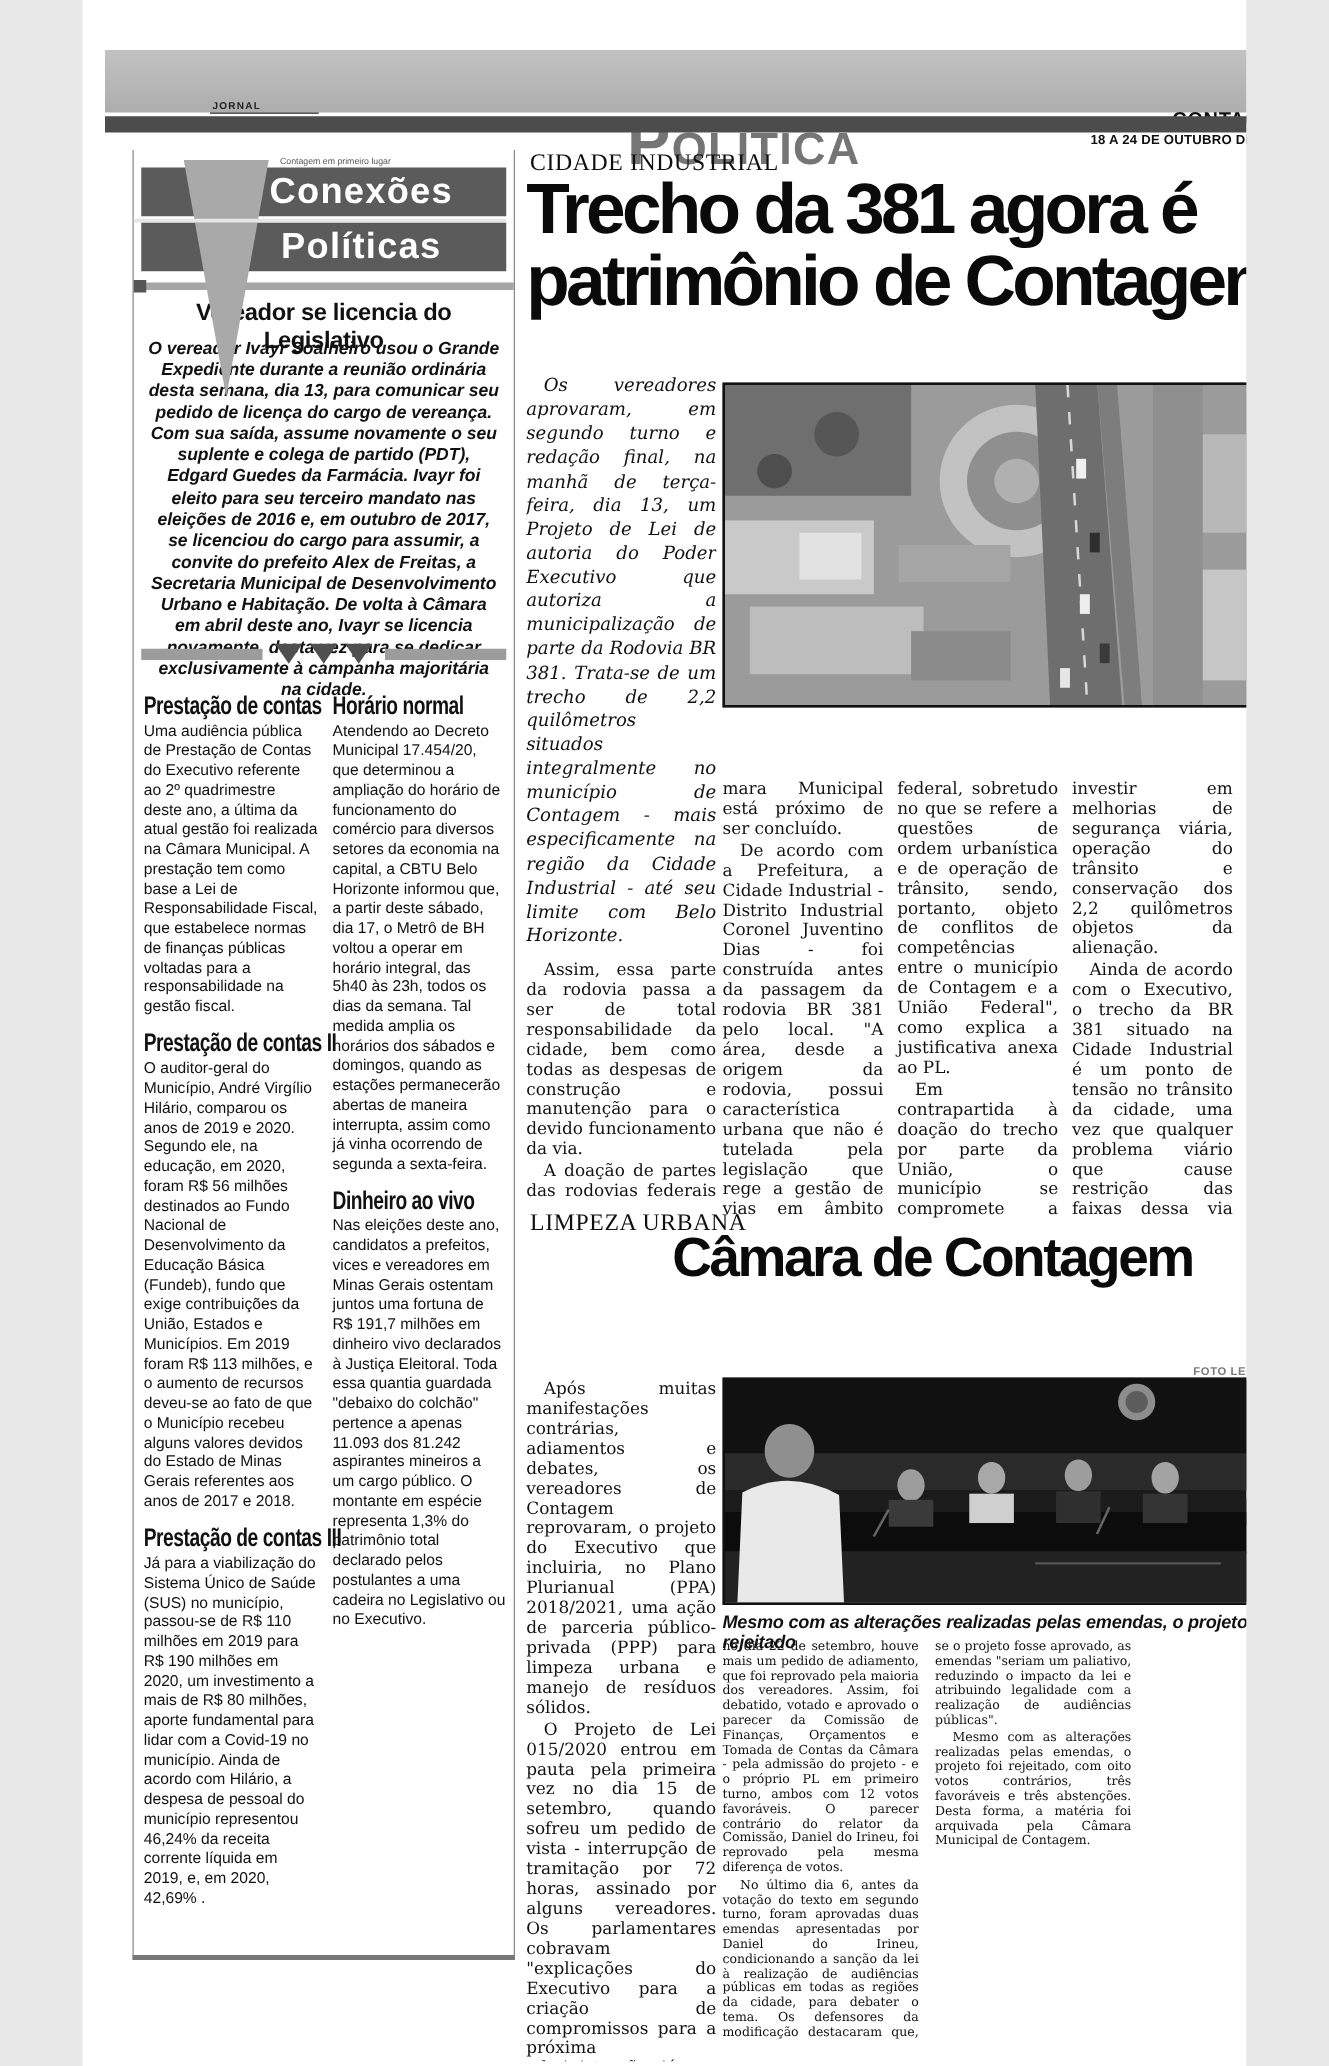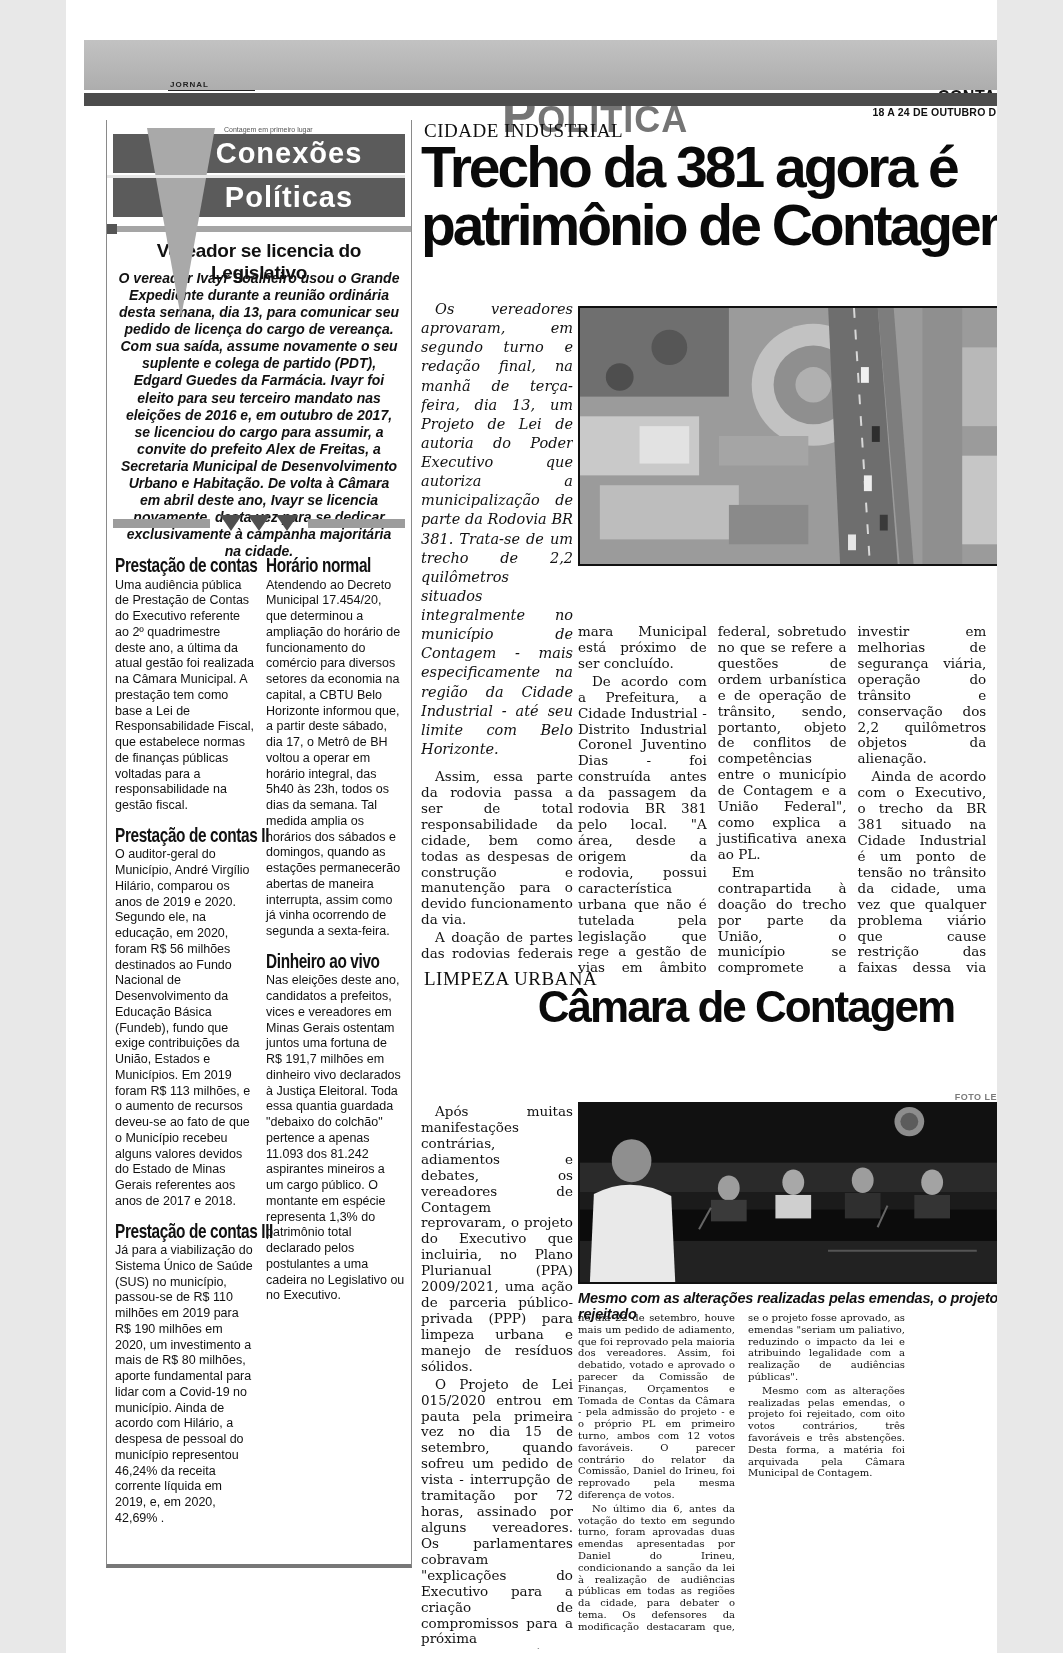--- a/index.html
+++ b/index.html
@@ -221,21 +221,21 @@
       <rect x="420" y="97" width="36" height="22" fill="#2b2b2b"></rect>
       <ellipse cx="52" cy="58" rx="20" ry="22" fill="#8f8f8f"></ellipse>
       <path d="M10,182 L14,92 Q52,72 92,94 L96,182 Z" fill="#e9e9e9"></path>
       <line x1="120" y1="128" x2="132" y2="106" stroke="#666" stroke-width="2"></line>
       <line x1="300" y1="126" x2="310" y2="104" stroke="#666" stroke-width="2"></line>
     </svg>
   </div>
   <div class="caption" style="left:512px;top:1290px;width:498px;">Mesmo com as alterações realizadas pelas emendas, o projeto foi rejeitado</div>
 
   <div class="newscol" style="left:355px;top:1104px;width:152px;height:545px;">
-    <p>Após muitas manifestações contrárias, adiamentos e debates, os vereadores de Contagem reprovaram, o projeto do Executivo que incluiria, no Plano Plurianual (PPA) 2009/2021, uma ação de parceria público-privada (PPP) para limpeza urbana e manejo de resíduos sólidos.</p>
+    <p>Após muitas manifestações contrárias, adiamentos e debates, os vereadores de Contagem reprovaram, o projeto do Executivo que incluiria, no Plano Plurianual (PPA) 2018/2021, uma ação de parceria público-privada (PPP) para limpeza urbana e manejo de resíduos sólidos.</p>
     <p>O Projeto de Lei 015/2020 entrou em pauta pela primeira vez no dia 15 de setembro, quando sofreu um pedido de vista - interrupção de tramitação por 72 horas, assinado por alguns vereadores. Os parlamentares cobravam "explicações do Executivo para a criação de compromissos para a próxima administração, já que teria um impacto anual de R$ 68 milhões".</p>
 
   </div>
 
   <div class="bodycols2">
     <p>no dia 22 de setembro, houve mais um pedido de adiamento, que foi reprovado pela maioria dos vereadores. Assim, foi debatido, votado e aprovado o parecer da Comissão de Finanças, Orçamentos e Tomada de Contas da Câmara - pela admissão do projeto - e o próprio PL em primeiro turno, ambos com 12 votos favoráveis. O parecer contrário do relator da Comissão, Daniel do Irineu, foi reprovado pela mesma diferença de votos.</p>
     <p>No último dia 6, antes da votação do texto em segundo turno, foram aprovadas duas emendas apresentadas por Daniel do Irineu, condicionando a sanção da lei à realização de audiências públicas em todas as regiões da cidade, para debater o tema. Os defensores da modificação destacaram que, se o projeto fosse aprovado, as emendas "seriam um paliativo, reduzindo o impacto da lei e atribuindo legalidade com a realização de audiências públicas".</p>
     <p>Mesmo com as alterações realizadas pelas emendas, o projeto foi rejeitado, com oito votos contrários, três favoráveis e três abstenções. Desta forma, a matéria foi arquivada pela Câmara Municipal de Contagem.</p>
   </div>
 

